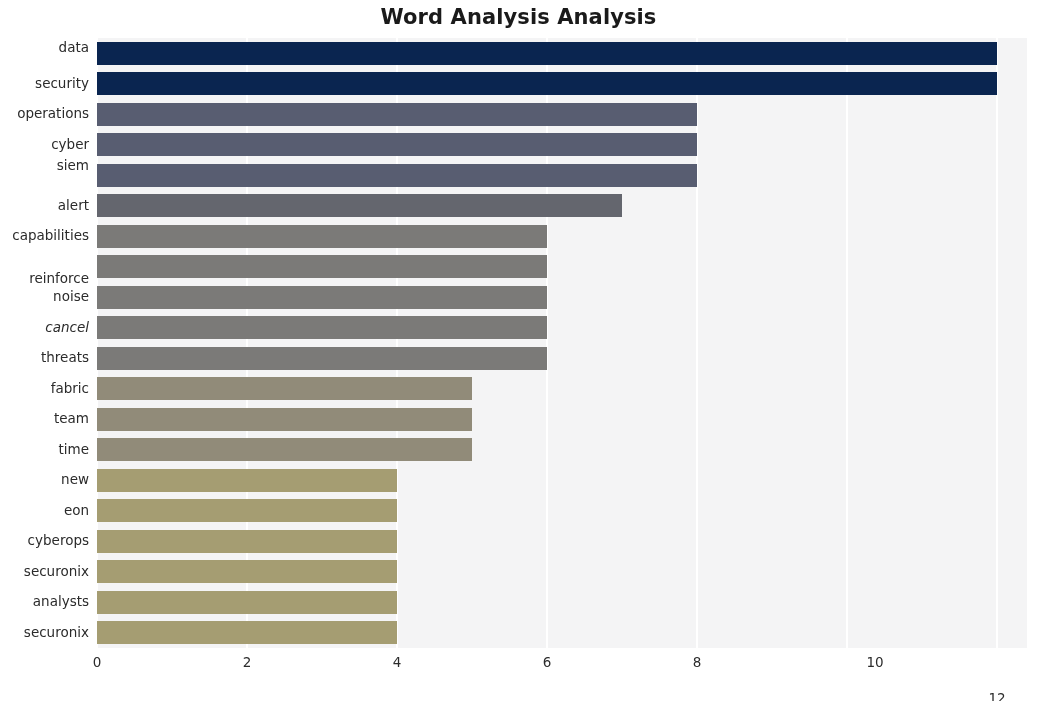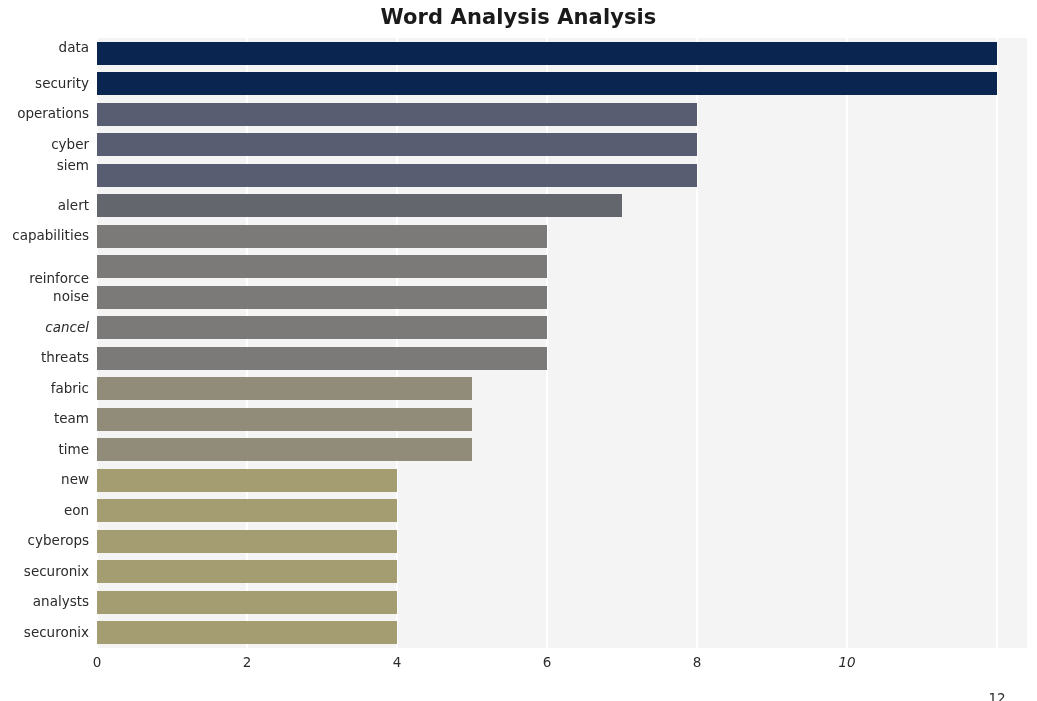--- a/index.html
+++ b/index.html
@@ -219,18 +219,18 @@
         </div>
       </div>
   </div>
 
   <div id="x-axis">
       <div class="xtick" style="left: 0px;">0</div>
       <div class="xtick" style="left: 150px;">2</div>
       <div class="xtick" style="left: 300px;">4</div>
       <div class="xtick" style="left: 450px;">6</div>
       <div class="xtick" style="left: 600px;">8</div>
-      <div class="xtick" style="left: 750px; font-style: italic;">10</div>
+      <div class="xtick" style="left: 778px;">10</div>
       <div class="xtick" style="left: 900px; margin-top: 36px;">12</div>
     </div>
 
 
 </div>
 
 </body></html>

